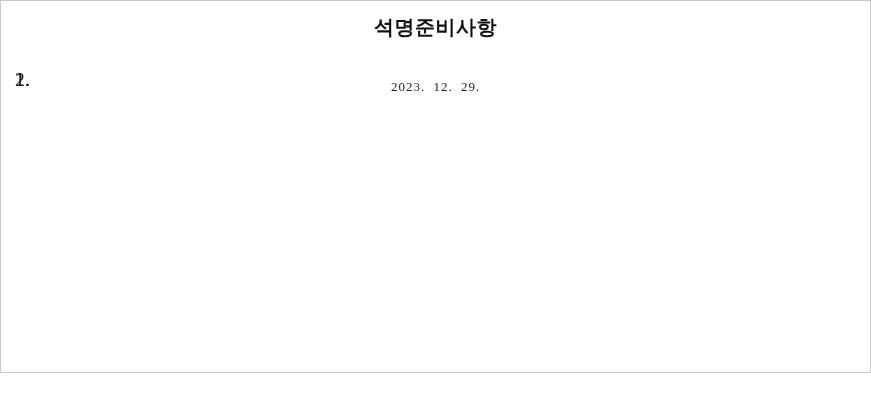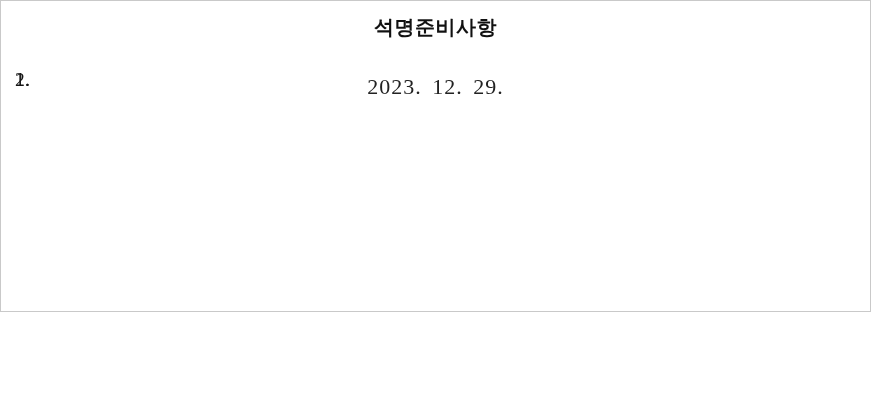--- a/index.html
+++ b/index.html
@@ -3,21 +3,21 @@
 <meta charset="utf-8">
 <style>
   html, body {
     margin: 0;
     padding: 0;
     background: #ffffff;
   }
   .frame {
     position: relative;
     width: 871px;
-    height: 312px;
+    height: 373px;
     box-sizing: border-box;
     border: 1px solid #c9c9c9;
     background: #ffffff;
     overflow: hidden;
     font-family: "Liberation Serif", "DejaVu Serif", serif;
     color: #141414;
   }
   .doc-title {
     margin: 13px 0 0 0;
     text-align: center;
@@ -41,21 +41,21 @@
     letter-spacing: 0.2px;
   }
   .item-number {
     position: absolute;
     left: 0;
     top: 0;
   }
   .doc-date {
     margin-top: 24px;
     text-align: center;
-    font-size: 22px;
+    font-size: 13px;
     line-height: 44px;
     letter-spacing: 1px;
     word-spacing: 4px;
     color: #222222;
   }
 </style>
 </head>
 <body>
 
 <div class="frame">

